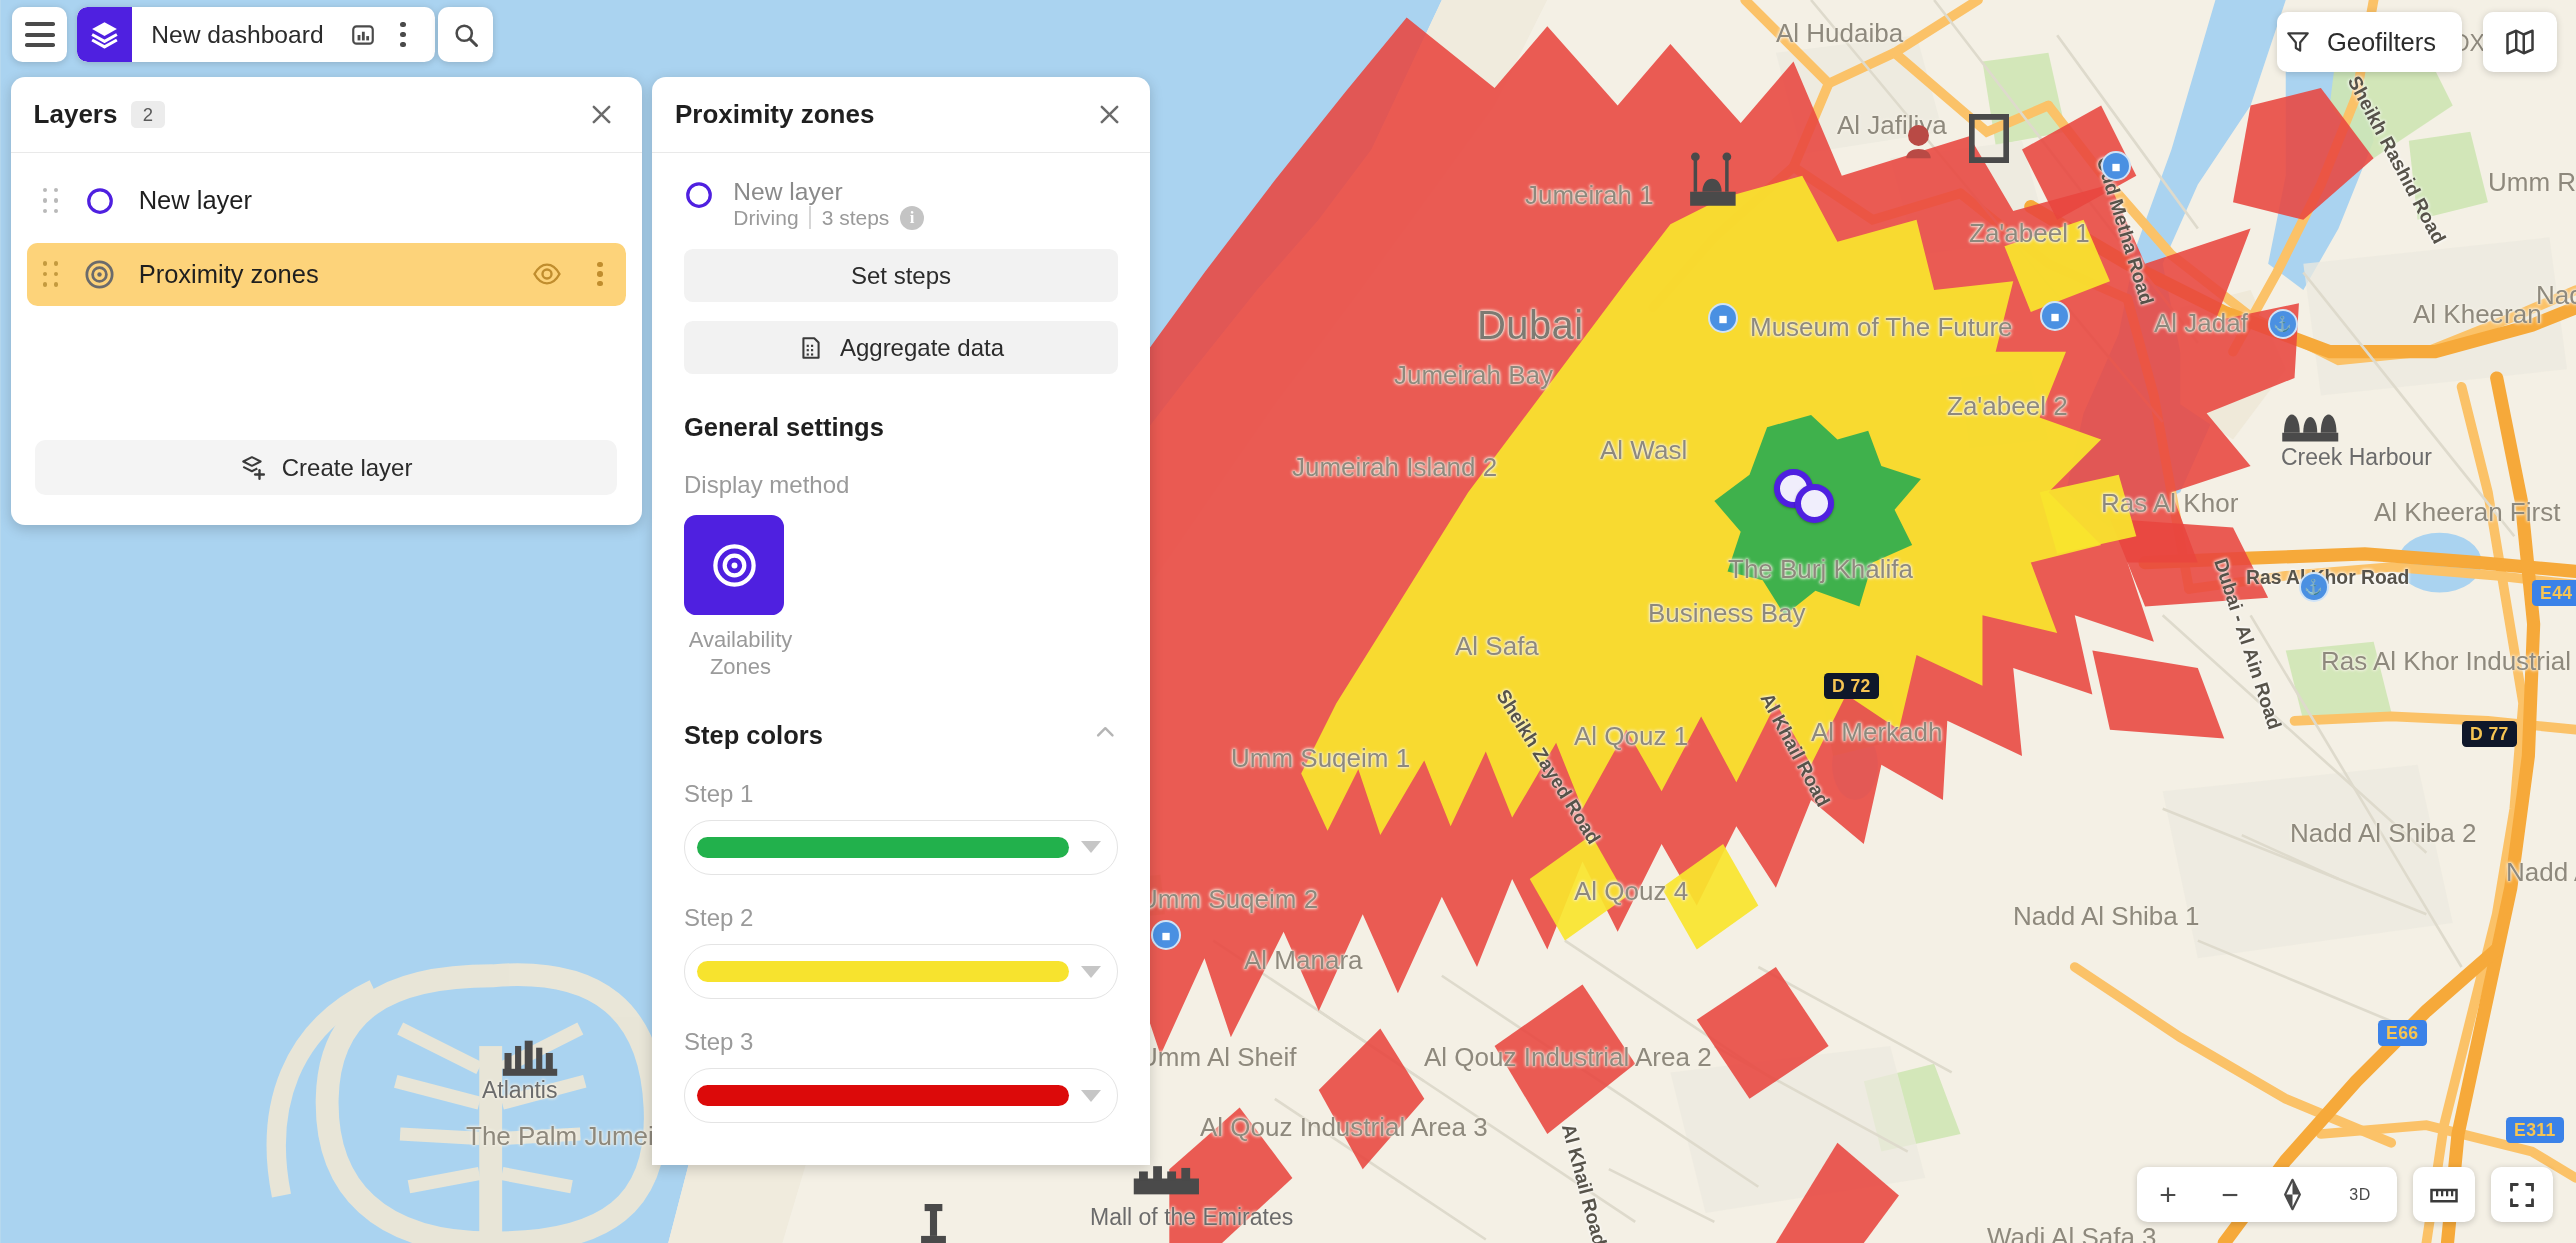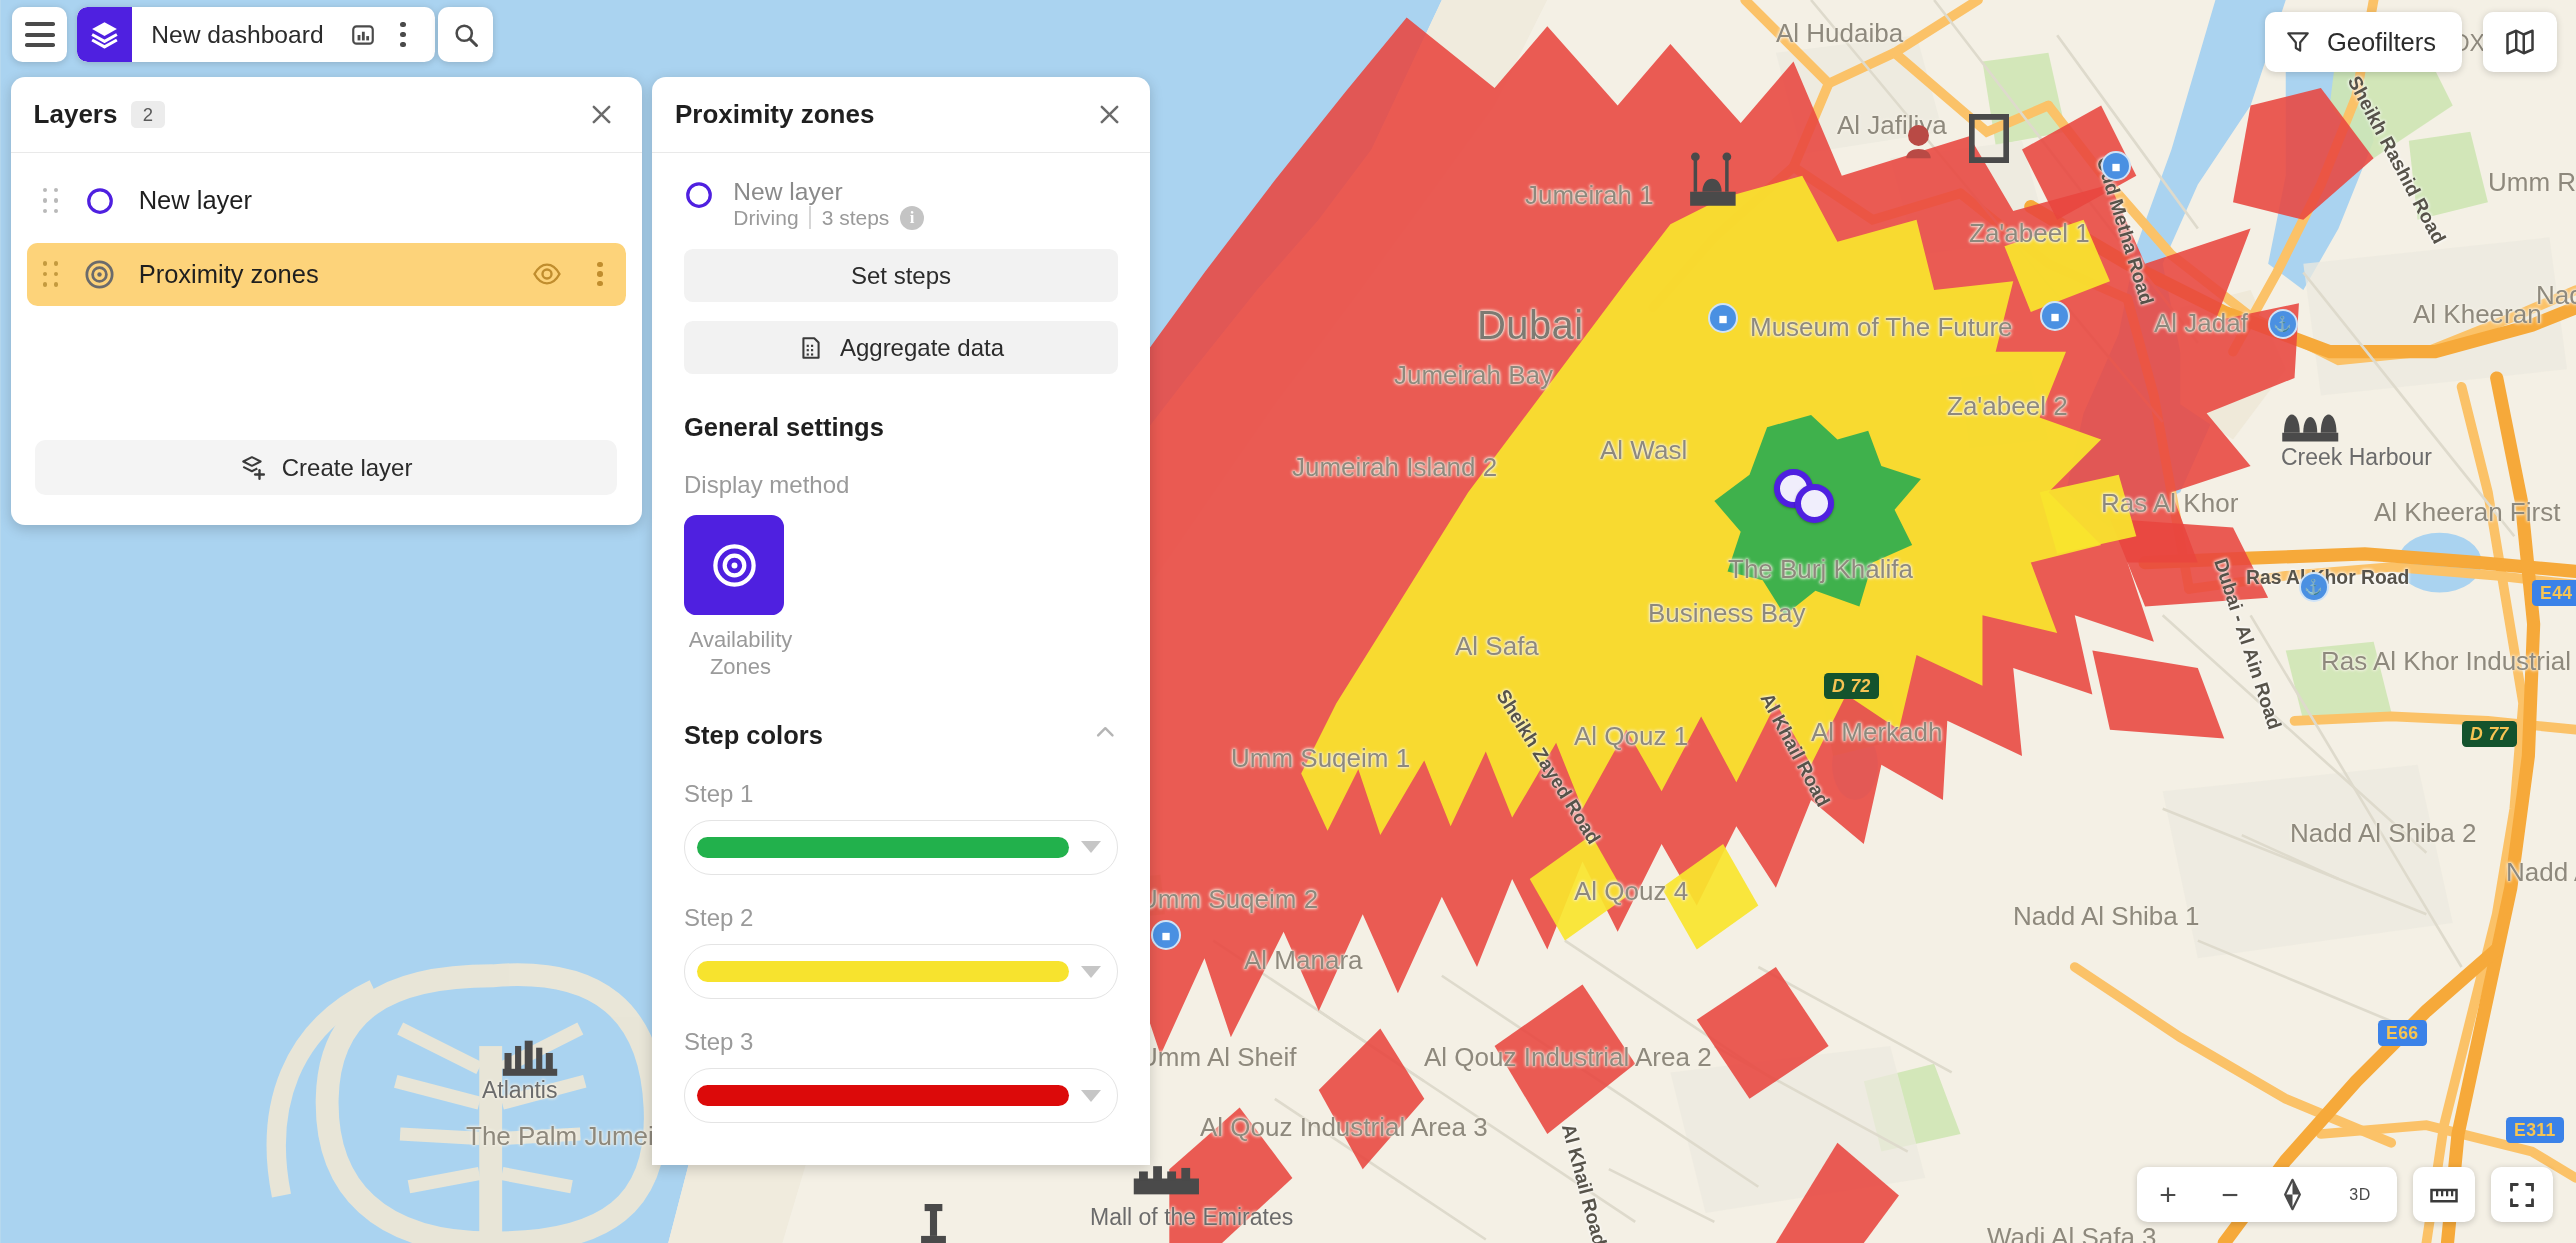--- a/index.html
+++ b/index.html
@@ -18,21 +18,21 @@
     padding-left: 32px;
   }
 
   
   .shield {
     position:absolute; color:#fff; font-size:17.6px; font-weight:bold;
     padding:2.6px 8px; border-radius:4.4px; letter-spacing:0.4px;
     font-family:"Liberation Sans", sans-serif; white-space:nowrap;
   }
   .shield.blue { background:#3b82e8; color:#f6c453; }
-  .shield.green-s { background:#14532d; color:#f6c453;font-style:italic; }
+  .shield.green-s { background:#0f172a; color:#f6c453; }
 
   
   .maplabel {
     position: absolute;
     color: #8e897d;
     font-family: "Liberation Sans", sans-serif;
     white-space: nowrap;
     text-shadow: 0 0 3.5px #f6f2e7, 0 0 3.5px #f6f2e7, 0 0 1.8px #f6f2e7;
     pointer-events: none;
   }
@@ -70,21 +70,21 @@
   #brand-badge {
     width:55px; height:55px; background:#4f20e0;
     display:flex; align-items:center; justify-content:center;
     border-radius:10.6px 0 0 10.6px; flex:0 0 auto;
   }
   #dash-title { font-size:24.6px; color:#2b2b2b; padding:0 19.3px 0 19.3px; white-space:nowrap; }
   .tb-iconbtn { width:40px; height:40px; display:flex; align-items:center;
      justify-content:center; cursor:pointer; border-radius:7px; }
   #search-card { left:438px; top:7px; width:55px; justify-content:center; cursor:pointer; }
 
-  #geofilters-card { right:114px; top:12.3px; padding:0 26px 0 20px; height:60px; gap:16px; cursor:pointer; }
+  #geofilters-card { right:114px; top:12.3px; padding:0 26px 0 8px; height:60px; gap:16px; cursor:pointer; }
   #geofilters-label { font-size:25.5px; color:#2b2b2b; white-space:nowrap; }
   #basemap-card { right:19.3px; top:12.3px; width:74px; height:60px; justify-content:center; cursor:pointer; }
 
   .hamburger-line { width:30px; height:4px; background:#4a4a4a; border-radius:1.8px; }
   .dots3 { display:flex; flex-direction:column; gap:4.4px; align-items:center; }
   .dots3 i { width:5.3px; height:5.3px; border-radius:50%; background:#4a4a4a; display:block; }
 
   
   #layers-panel {
     position:absolute; left:10.6px; top:77px; width:631px;

